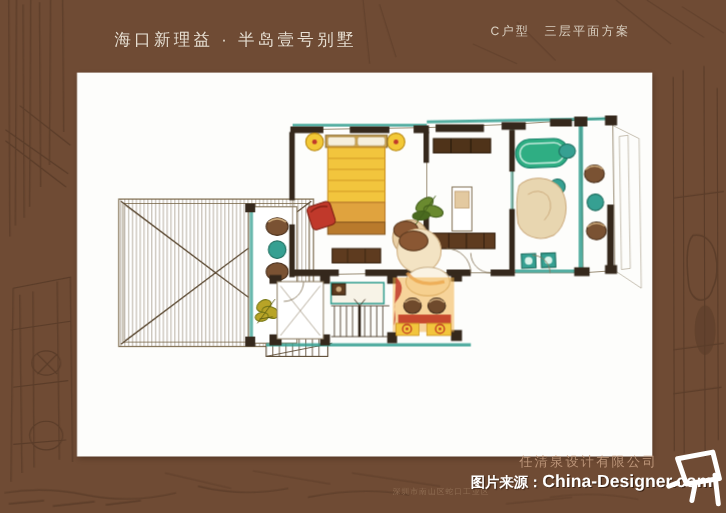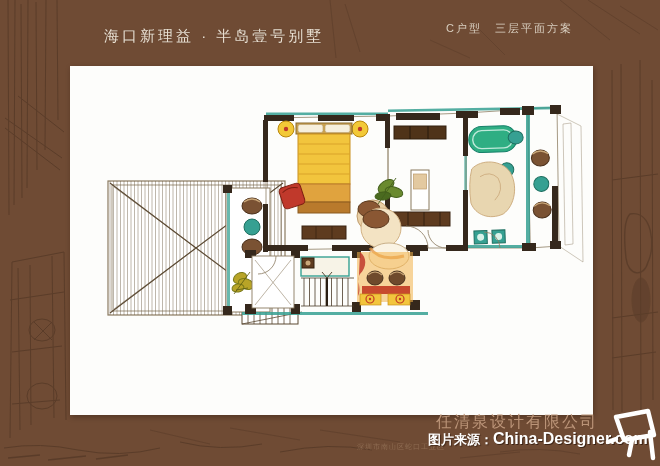--- a/index.html
+++ b/index.html
@@ -19,21 +19,21 @@
     font-size:11px;letter-spacing:2px;color:var(--subtitle,#d9cfc0);white-space:nowrap;
   }
   .card{
     position:absolute;left:70px;top:66px;width:523px;height:349px;z-index:2;
     background:var(--card,#fdfdfb);
     box-shadow:1px 2px 5px rgba(30,15,5,.35);
   }
   .card svg{display:block;}
   .footer-company{
     position:absolute;left:0;top:412px;width:598px;text-align:right;z-index:3;
-    font-size:16px;letter-spacing:2px;color:var(--company,#bb9478);
+    font-size:12px;letter-spacing:2px;color:var(--company,#bb9478);
   }
   .footer-address{
     position:absolute;left:357px;top:442px;z-index:3;
     font-size:7px;letter-spacing:1px;color:var(--address,#96755a);opacity:.8;
   }
   .watermark{
     position:absolute;left:428px;top:430px;z-index:5;white-space:nowrap;
     color:var(--watermark,#ffffff);
   }
   .watermark .wm-prefix{font-size:13px;font-weight:bold;text-shadow:1px 1px 1px rgba(40,20,8,.6);}

